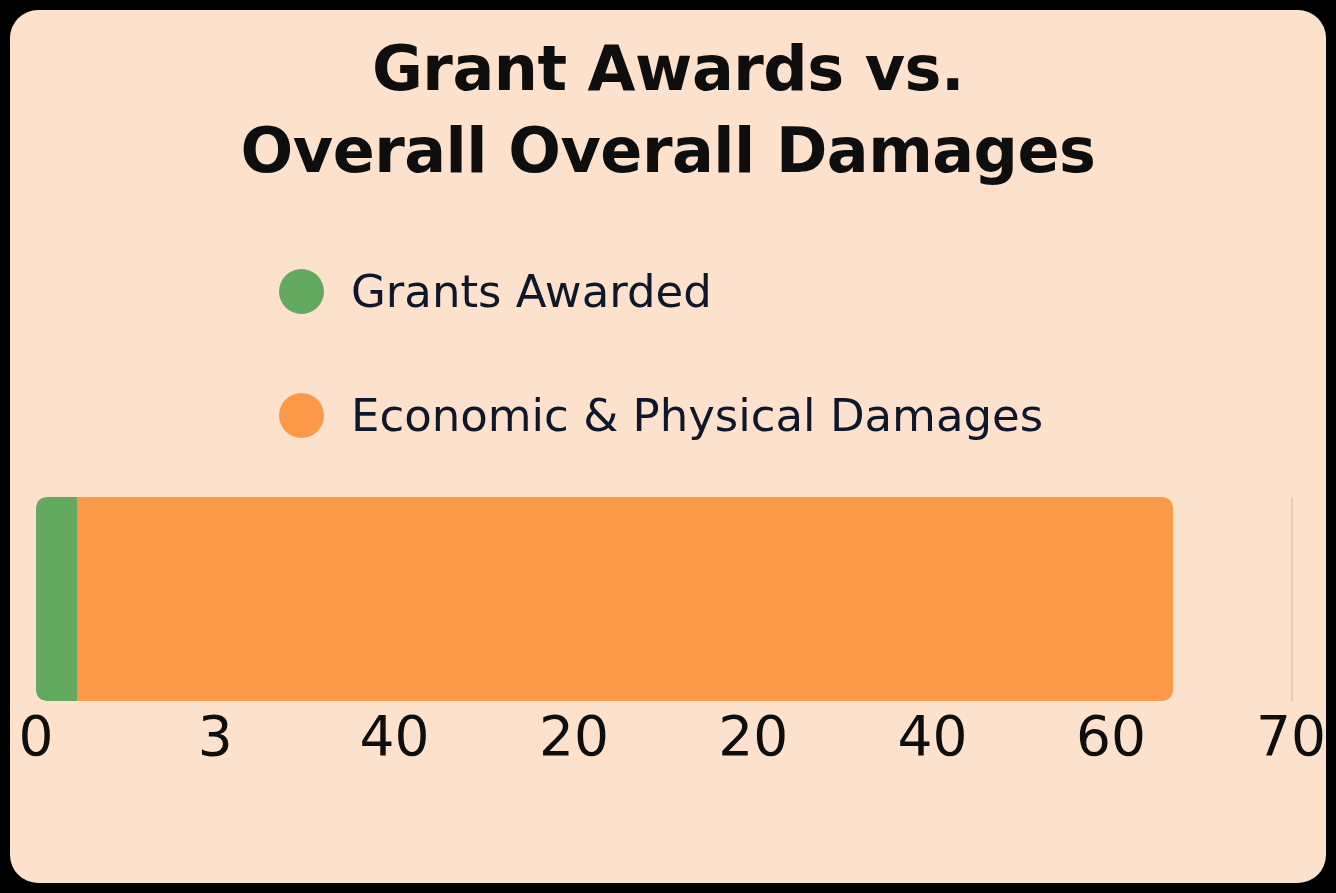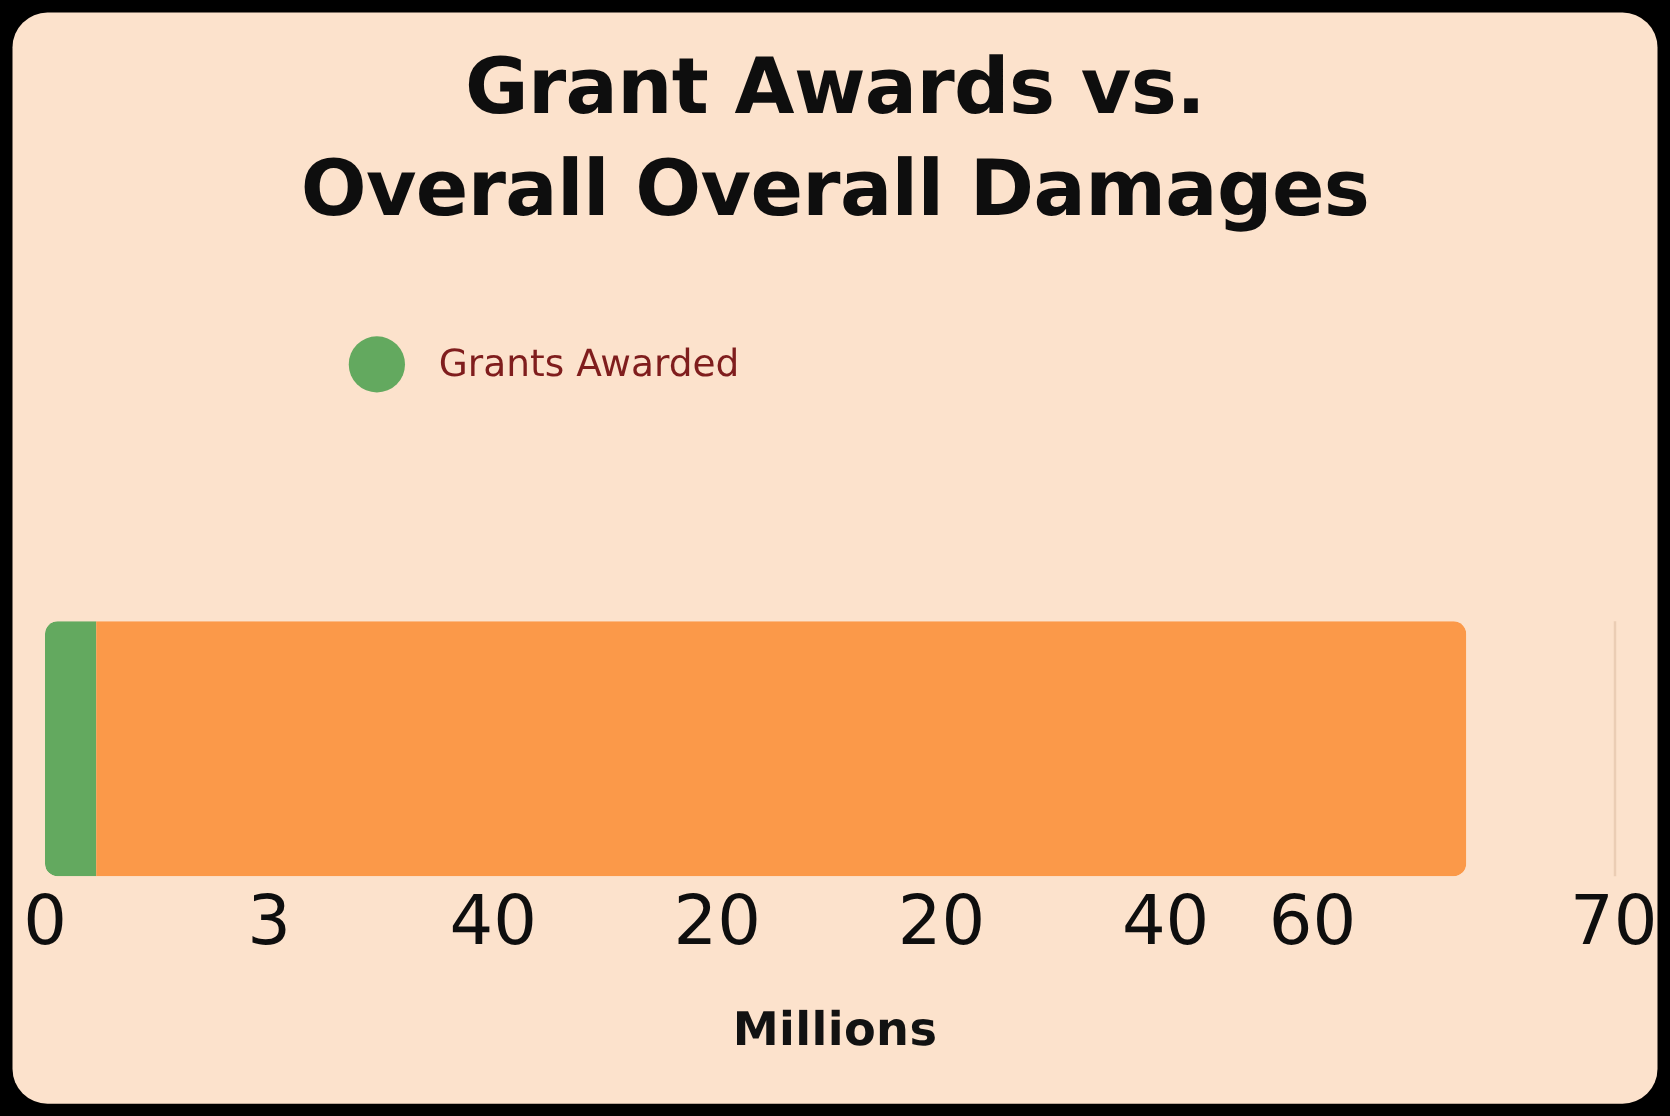--- a/index.html
+++ b/index.html
@@ -63,22 +63,22 @@
   .legend-row.first { margin-bottom: 52px; }
   .legend-dot {
     width: 45px;
     height: 45px;
     border-radius: 50%;
     flex: 0 0 auto;
   }
   .legend-label {
     margin-left: 27px;
     font-family: "DejaVu Sans", sans-serif;
-    font-size: 30px;
-    color: #7f1d1d;
+    font-size: 45px;
+    color: #0f172a;
     white-space: nowrap;
     line-height: 45px;
   }
 
   
   #plot {
     position: absolute;
     left: 0;
     top: 0;
     width: 1316px;
@@ -144,40 +144,43 @@
     <div id="title-block">
       <span class="tline">Grant Awards vs.</span>
       <span class="tline">Overall Overall Damages</span>
     </div>
 
     <div id="legend">
       <div class="legend-row first">
         <span class="legend-dot" id="legend-dot-0" style="background: rgb(99, 169, 95);"></span>
         <span class="legend-label">Grants Awarded</span>
       </div>
+      <div class="legend-row">
+        <span class="legend-dot" id="legend-dot-1" style="background: rgb(251, 153, 73);"></span>
+        <span class="legend-label">Economic &amp; Physical Damages</span>
+      </div>
     </div>
 
     <div id="plot">
       <div id="gridlines">
           <div class="gridline" style="left: 1281.1px;"></div>
         </div>
       <div id="bar-track">
         <div id="bar">
             <div class="bar-seg left-round" style="width: 41.239px; background: rgb(99, 169, 95);"></div>
             <div class="bar-seg right-round" style="width: 1095.52px; background: rgb(251, 153, 73);"></div>
           </div>
       </div>
       <div id="tick-labels">
           <div class="tick-label" style="left: 26px;">0</div>
           <div class="tick-label" style="left: 205.3px;">3</div>
           <div class="tick-label" style="left: 384.6px;">40</div>
           <div class="tick-label" style="left: 563.9px;">20</div>
           <div class="tick-label" style="left: 743.2px;">20</div>
           <div class="tick-label" style="left: 922.5px;">40</div>
-          <div class="tick-label" style="left: 1040px; text-align: center;">60</div>
+          <div class="tick-label" style="left: 1101px; text-align: center;">60</div>
           <div class="tick-label" style="left: 1281.1px;">70</div>
         </div>
     </div>
 
-    <div id="axis-title">Millions</div>
 
   </div>
 </div>
 
 </body></html>

